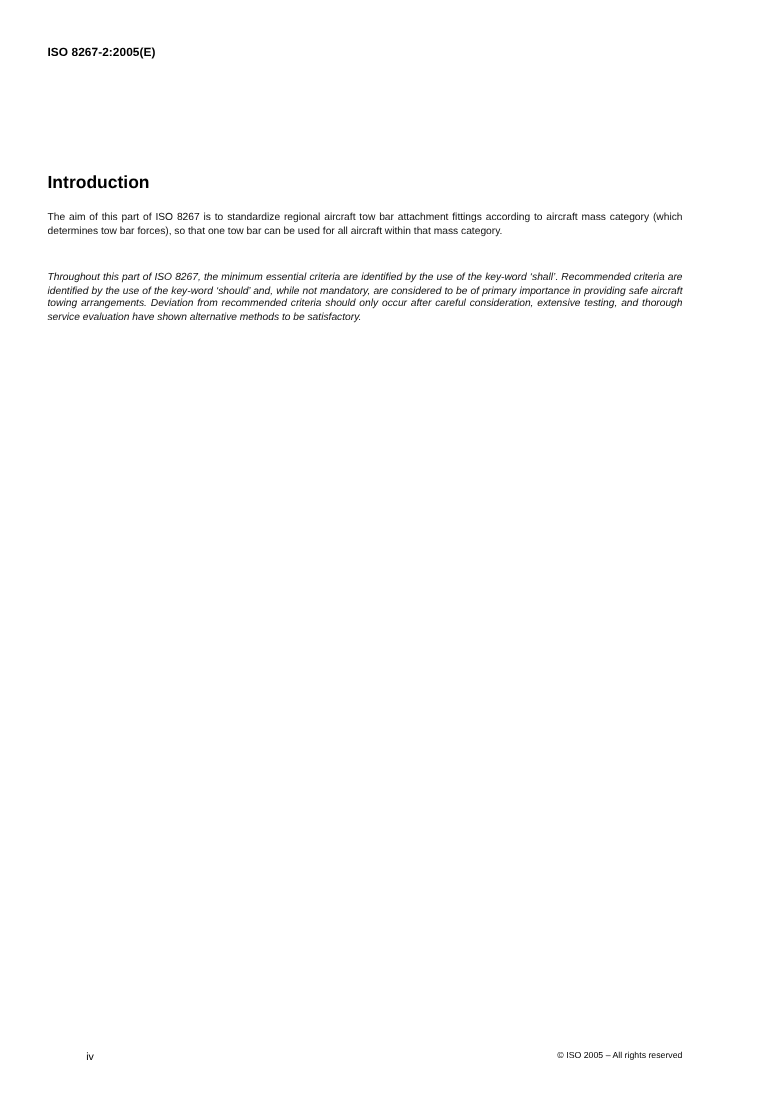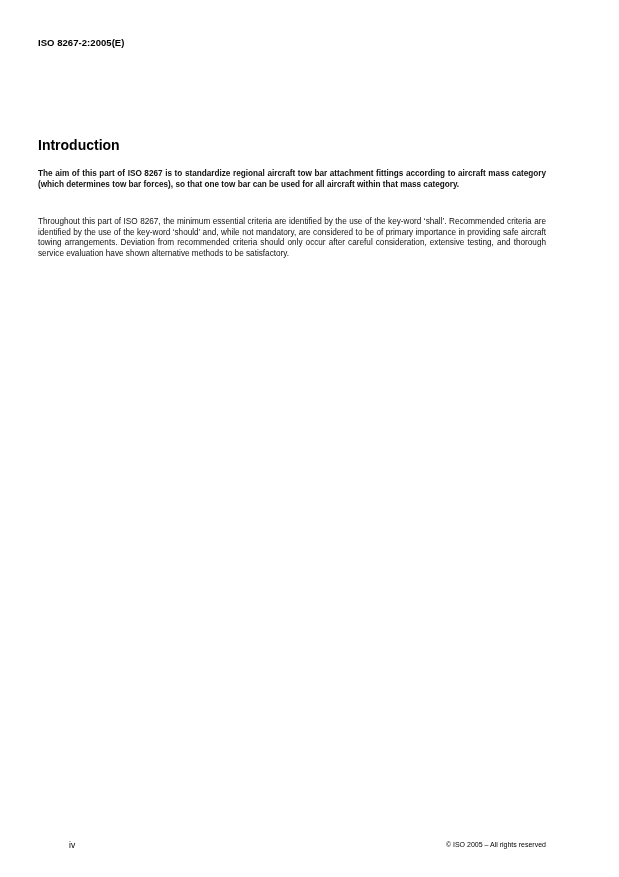--- a/index.html
+++ b/index.html
@@ -41,22 +41,22 @@
     .body-text {
       position: absolute;
       left: 38px;
       width: 508px;
       font-size: 8.2px;
       line-height: 10.5px;
       text-align: justify;
       margin: 0;
       color: #111;
     }
-    .para-1 { top: 169px; font-weight: bold; }
-    .para-2 { top: 217px; }
+    .para-1 { top: 169px; }
+    .para-2 { top: 217px; font-style: italic; }
     .footer-page {
       position: absolute;
       left: 38px;
       top: 840px;
       font-size: 8.5px;
       margin-left: 31px;
     }
     .footer-copy {
       position: absolute;
       right: 73px;

